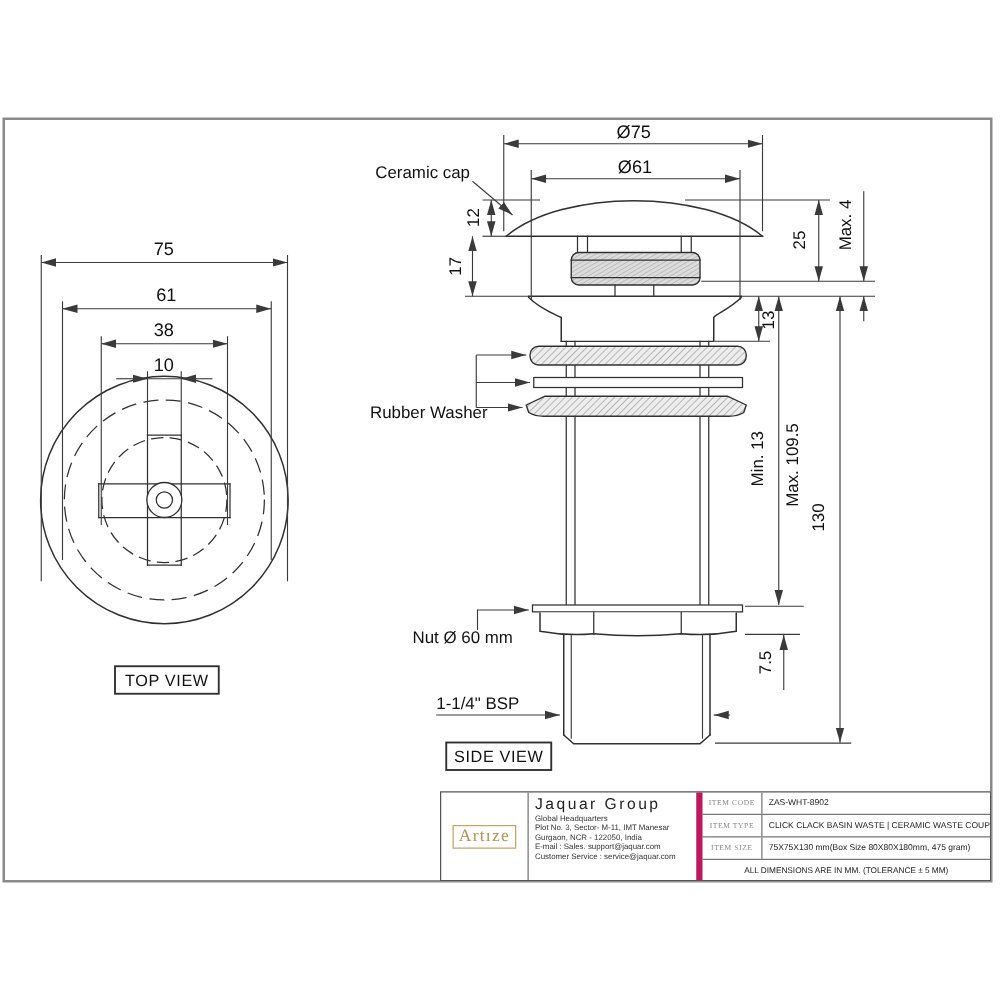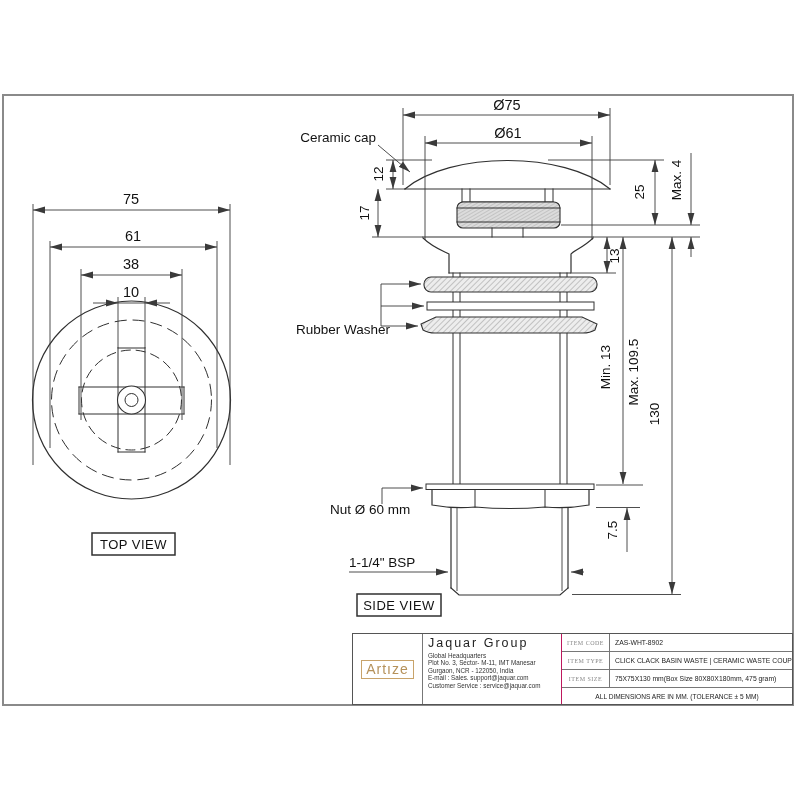--- a/index.html
+++ b/index.html
@@ -17,22 +17,22 @@
   .vtxt { font:13.5px "Liberation Sans", sans-serif; fill:#111; }
   .ltxt { font:13.5px "Liberation Sans", sans-serif; fill:#111; }
   .btxt { font:13px "Liberation Sans", sans-serif; fill:#111; letter-spacing:0.5px; }
 
   
   .titleblock { position:absolute; left:352px; top:633px; width:441px; height:72px;
                 box-sizing:border-box; border:1.5px solid #555; display:flex; background:#fff; }
   .tb-logo-cell { width:70px; box-sizing:border-box; border-right:1px solid #777;
                   display:flex; align-items:center; justify-content:center; }
   .tb-logo { border:1px solid #c8a36a; color:#b5915a; font-size:14px; letter-spacing:1px;
-             padding:1px 4px; line-height:15px; }
-  .tb-addr-cell { width:139px; box-sizing:border-box; border-right:1px solid #be185d;
+             padding:1px 4px; line-height:15px;font-family:Liberation Serif, serif; }
+  .tb-addr-cell { width:139px; box-sizing:border-box; border-right:5px solid #be185d;
                   padding:2px 4px 0 5px; overflow:hidden; }
   .tb-company { font-size:12.5px; letter-spacing:2px; color:#222; white-space:nowrap; margin:0 0 2px 0; }
   .tb-addr { font-size:6.3px; line-height:7.4px; color:#333; white-space:nowrap; }
   .tb-right { flex:1; display:flex; flex-direction:column; min-width:0; }
   .tb-row { height:18px; box-sizing:border-box; border-bottom:1px solid #777; display:flex; min-width:0; }
   .tb-row-label { width:48px; box-sizing:border-box; border-right:1px solid #777;
                   display:flex; align-items:center; justify-content:center;
                   font-family:"Liberation Serif", serif; font-size:6px; color:#888;
                   letter-spacing:0.5px; white-space:nowrap; }
   .tb-row-value { flex:1; display:flex; align-items:center; padding-left:5px;

